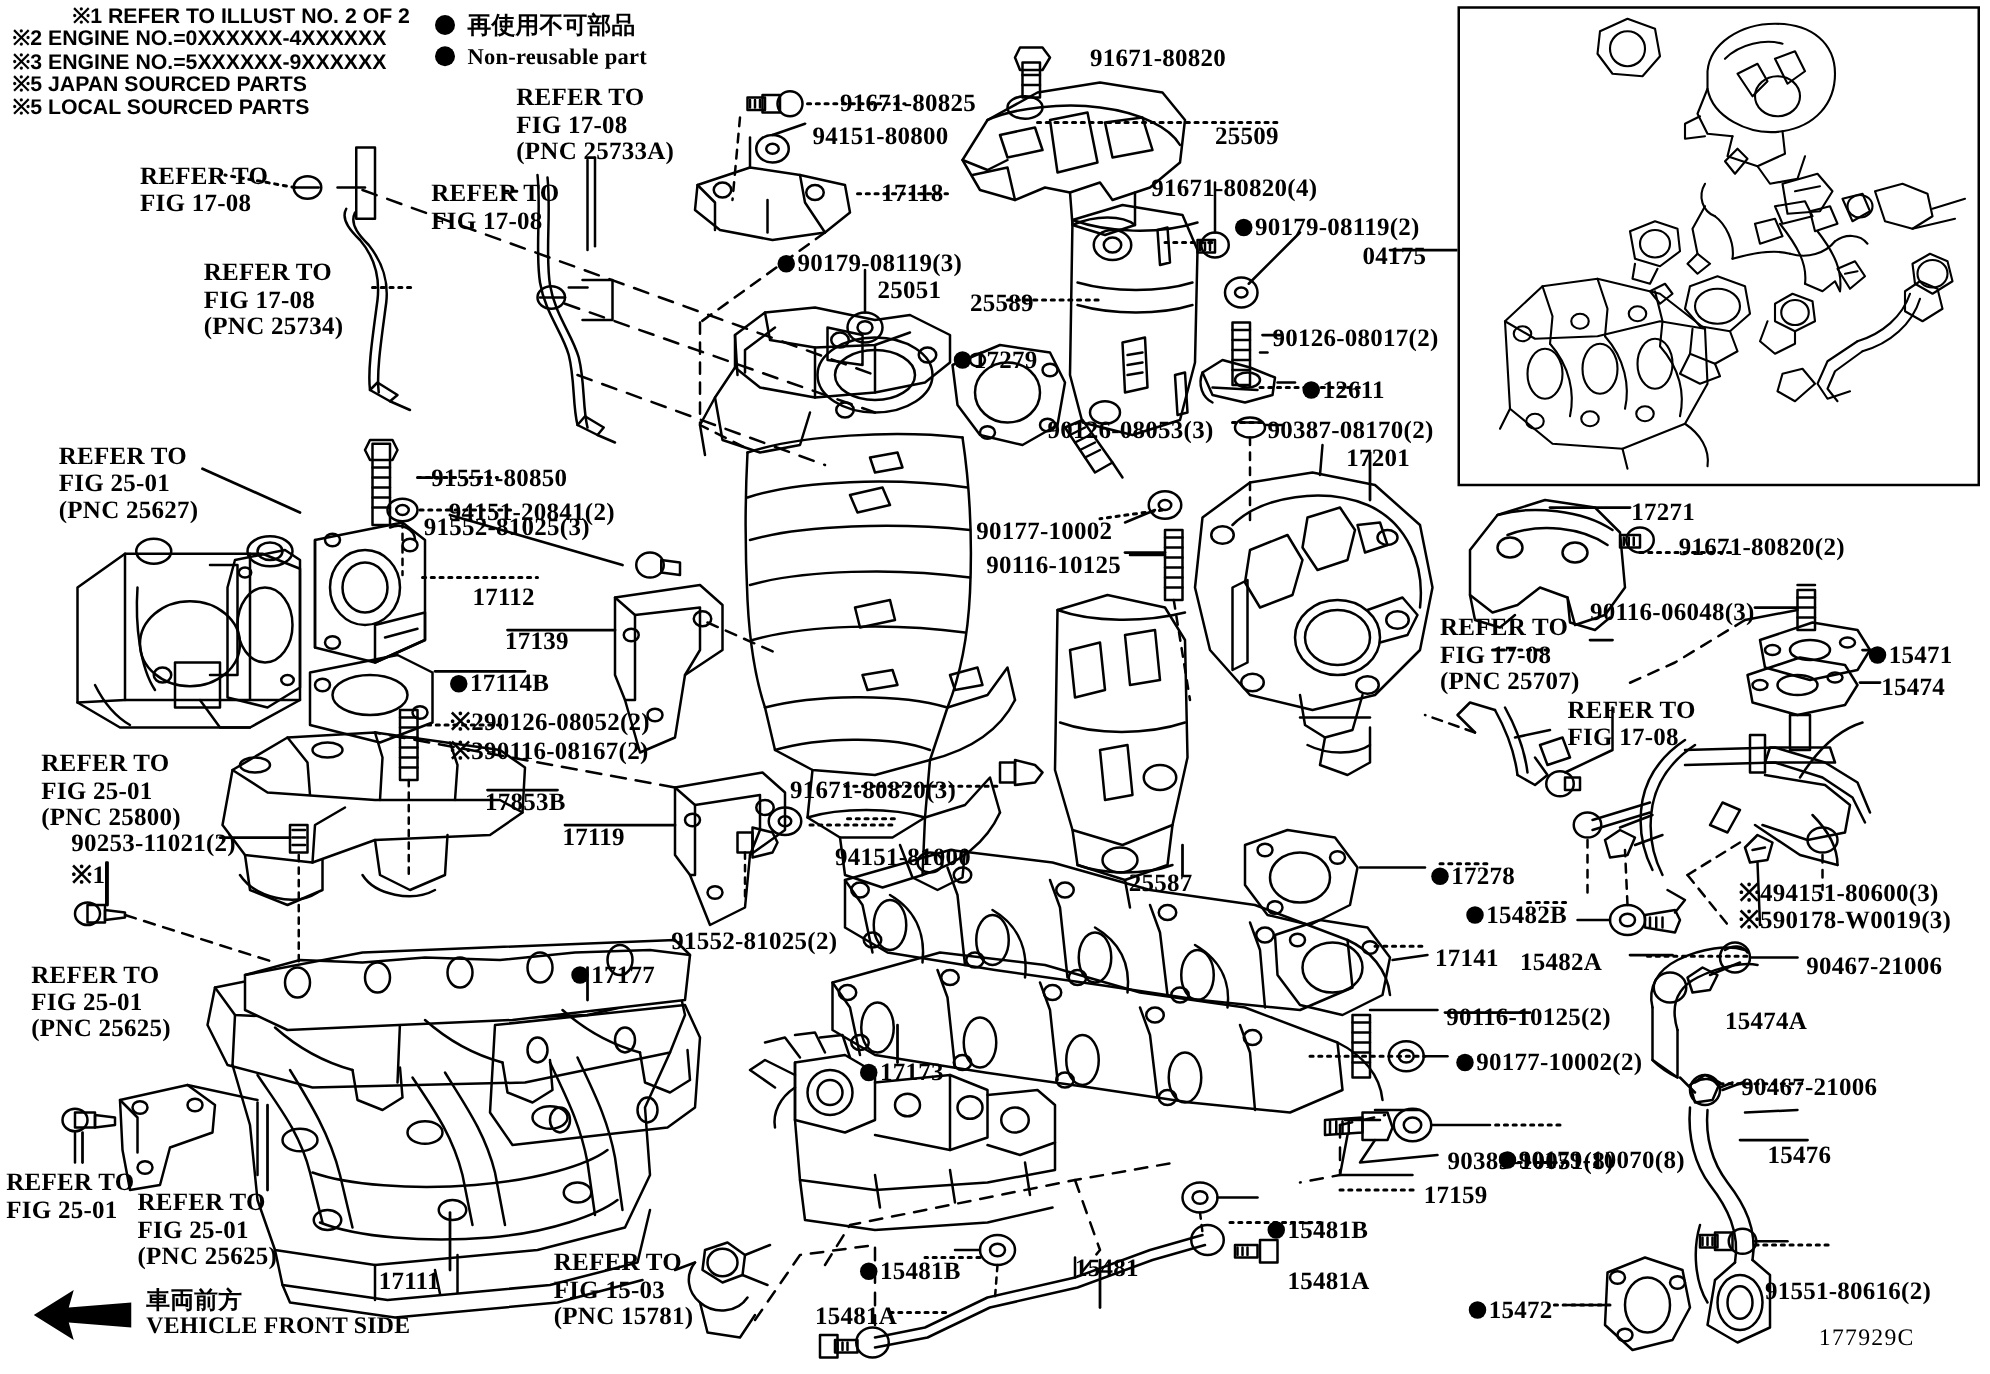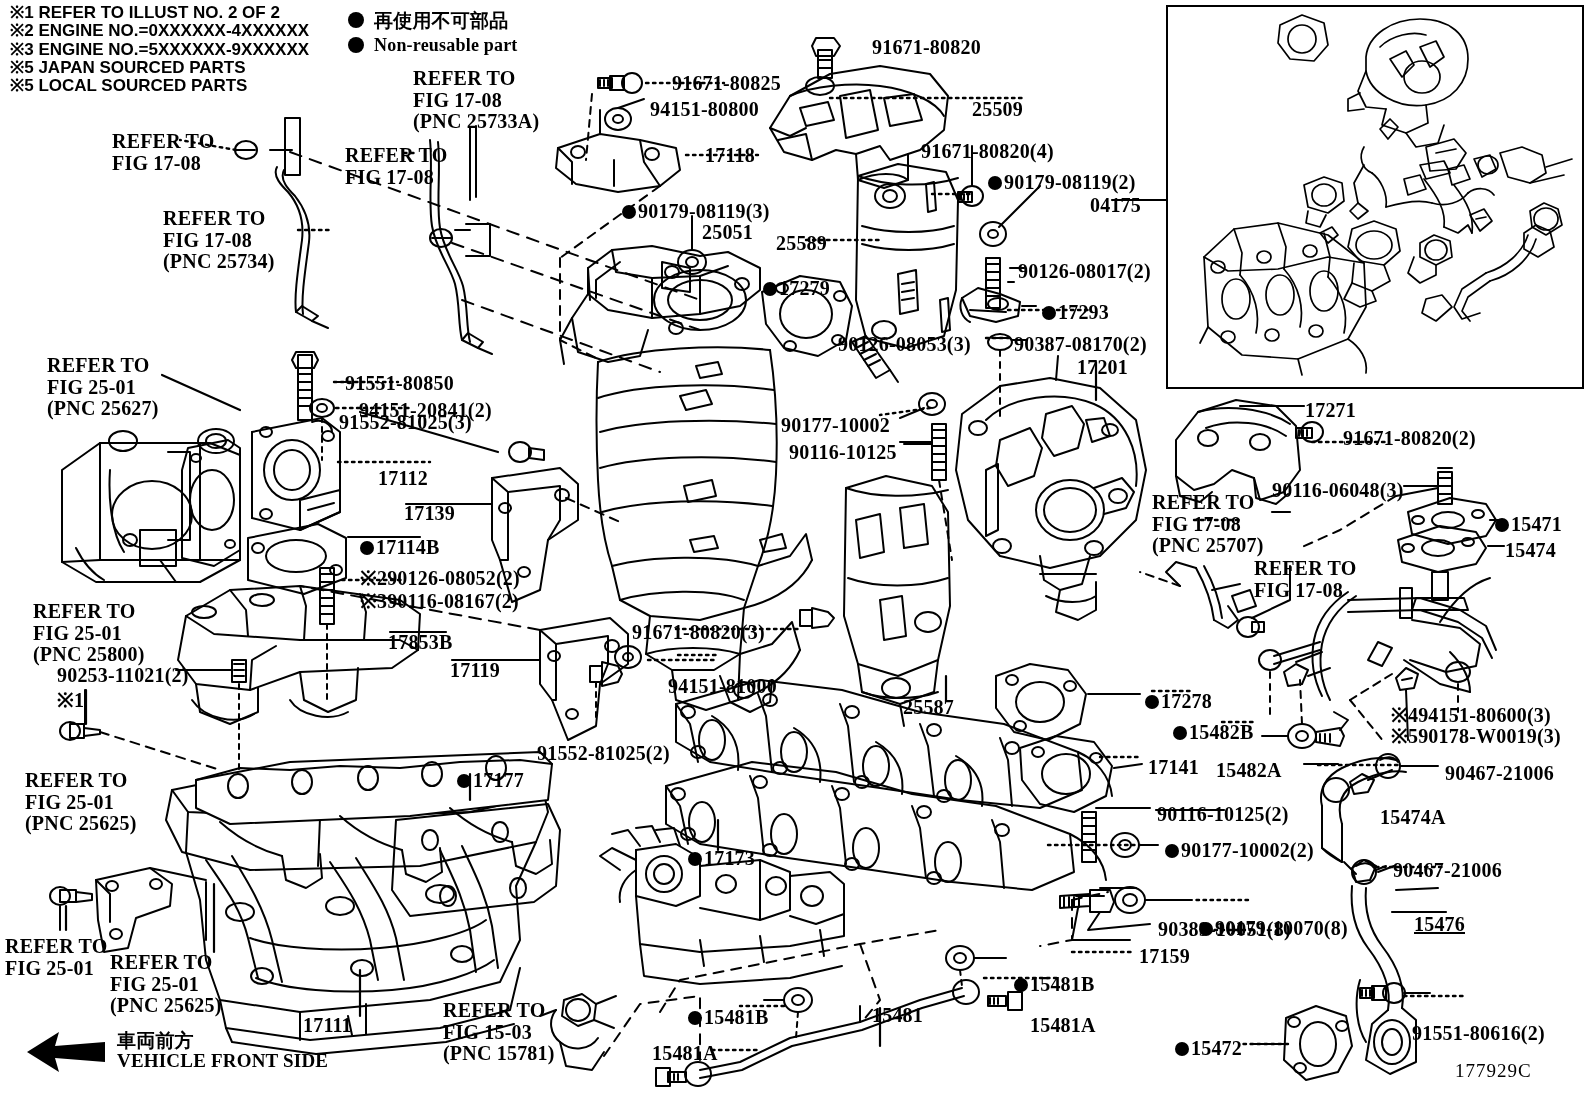--- a/index.html
+++ b/index.html
@@ -799,21 +799,21 @@
         <ellipse cx="104" cy="328" rx="7" ry="6"></ellipse>
         <ellipse cx="148" cy="324" rx="7" ry="6"></ellipse>
         <path d="M180 332 C192 340 200 352 198 366"></path>
         <path d="M130 352 L134 368"></path>
         <path d="M40 320 L32 336"></path>
       </g>
     </svg>
   </div>
 
   <div class="legendbox" style="left:10px;top:4px;">
-    <div class="lbl note" style="position:static;">※1 REFER TO ILLUST NO. 2 OF 2</div>
+    <div class="lbl note" style="position:static;margin-left:48px;">※1 REFER TO ILLUST NO. 2 OF 2</div>
     <div class="lbl note" style="position:static;">※2 ENGINE NO.=0XXXXXX-4XXXXXX</div>
     <div class="lbl note" style="position:static;">※3 ENGINE NO.=5XXXXXX-9XXXXXX</div>
     <div class="lbl note" style="position:static;">※5 JAPAN SOURCED PARTS</div>
     <div class="lbl note" style="position:static;">※5 LOCAL SOURCED PARTS</div>
   </div>
 
   <div class="legendbox" style="left:348px;top:10px;">
     <div style="display:flex;align-items:center;gap:8px;">
       <span class="dot dotbig"></span>
       <span class="lbl jp" style="position:static;">再使用不可部品</span>
@@ -891,21 +891,21 @@
       <div class="lbl" style="left: 622px; top: 201px;"><span class="dot"></span><span>90179-08119(3)</span></div>
       <div class="lbl" style="left: 702px; top: 222px;">25051</div>
       <div class="lbl" style="left: 763px; top: 278px;"><span class="dot"></span><span>17279</span></div>
       <div class="lbl" style="left: 776px; top: 233px;">25589</div>
       <div class="lbl" style="left: 872px; top: 37px;">91671-80820</div>
       <div class="lbl" style="left: 972px; top: 99px;">25509</div>
       <div class="lbl" style="left: 921px; top: 141px;">91671-80820(4)</div>
       <div class="lbl" style="left: 988px; top: 172px;"><span class="dot"></span><span>90179-08119(2)</span></div>
       <div class="lbl" style="left: 1090px; top: 195px;">04175</div>
       <div class="lbl" style="left: 1018px; top: 261px;">90126-08017(2)</div>
-      <div class="lbl" style="left: 1042px; top: 302px;"><span class="dot"></span><span>17293</span></div>
+      <div class="lbl" style="left: 1042px; top: 302px;"><span class="dot"></span><span>12611</span></div>
       <div class="lbl" style="left: 838px; top: 334px;">90126-08053(3)</div>
       <div class="lbl" style="left: 1014px; top: 334px;">90387-08170(2)</div>
       <div class="lbl" style="left: 1061px; top: 357px; margin-left: 16px;">17201</div>
       <div class="lbl" style="left: 781px; top: 415px;">90177-10002</div>
       <div class="lbl" style="left: 789px; top: 442px;">90116-10125</div>
       <div class="lbl" style="left: 1305px; top: 400px;">17271</div>
       <div class="lbl" style="left: 1343px; top: 428px;">91671-80820(2)</div>
       <div class="lbl" style="left: 1272px; top: 480px;">90116-06048(3)</div>
       <div class="lbl" style="left: 1495px; top: 514px;"><span class="dot"></span><span>15471</span></div>
       <div class="lbl" style="left: 1505px; top: 540px;">15474</div>
@@ -921,23 +921,23 @@
       <div class="lbl" style="left: 1391px; top: 726px;">※590178-W0019(3)</div>
       <div class="lbl" style="left: 1445px; top: 763px;">90467-21006</div>
       <div class="lbl" style="left: 1157px; top: 804px;">90116-10125(2)</div>
       <div class="lbl" style="left: 1380px; top: 807px;">15474A</div>
       <div class="lbl" style="left: 1165px; top: 840px;"><span class="dot"></span><span>90177-10002(2)</span></div>
       <div class="lbl" style="left: 1393px; top: 860px;">90467-21006</div>
       <div class="lbl" style="left: 688px; top: 848px;"><span class="dot"></span><span>17173</span></div>
       <div class="lbl" style="left: 1199px; top: 890px; margin-top: 28px;"><span class="dot"></span><span>90179-10070(8)</span></div>
       <div class="lbl" style="left: 1158px; top: 919px;">90389-10051(8)</div>
       <div class="lbl" style="left: 1139px; top: 946px;">17159</div>
-      <div class="lbl" style="left: 1414px; top: 914px; text-decoration: underline;">15476</div>
+      <div class="lbl" style="left: 1414px; top: 914px;">15476</div>
       <div class="lbl" style="left: 1412px; top: 1023px;">91551-80616(2)</div>
-      <div class="lbl" style="left: 860px; top: 1005px; padding-left: 12px;">15481</div>
+      <div class="lbl" style="left: 860px; top: 1005px;">15481</div>
       <div class="lbl" style="left: 1014px; top: 974px;"><span class="dot"></span><span>15481B</span></div>
       <div class="lbl" style="left: 1030px; top: 1015px;">15481A</div>
       <div class="lbl" style="left: 688px; top: 1007px;"><span class="dot"></span><span>15481B</span></div>
       <div class="lbl" style="left: 652px; top: 1043px;">15481A</div>
       <div class="lbl" style="left: 1175px; top: 1038px;"><span class="dot"></span><span>15472</span></div>
     </div>
 
 </div>
 
 </body></html>

